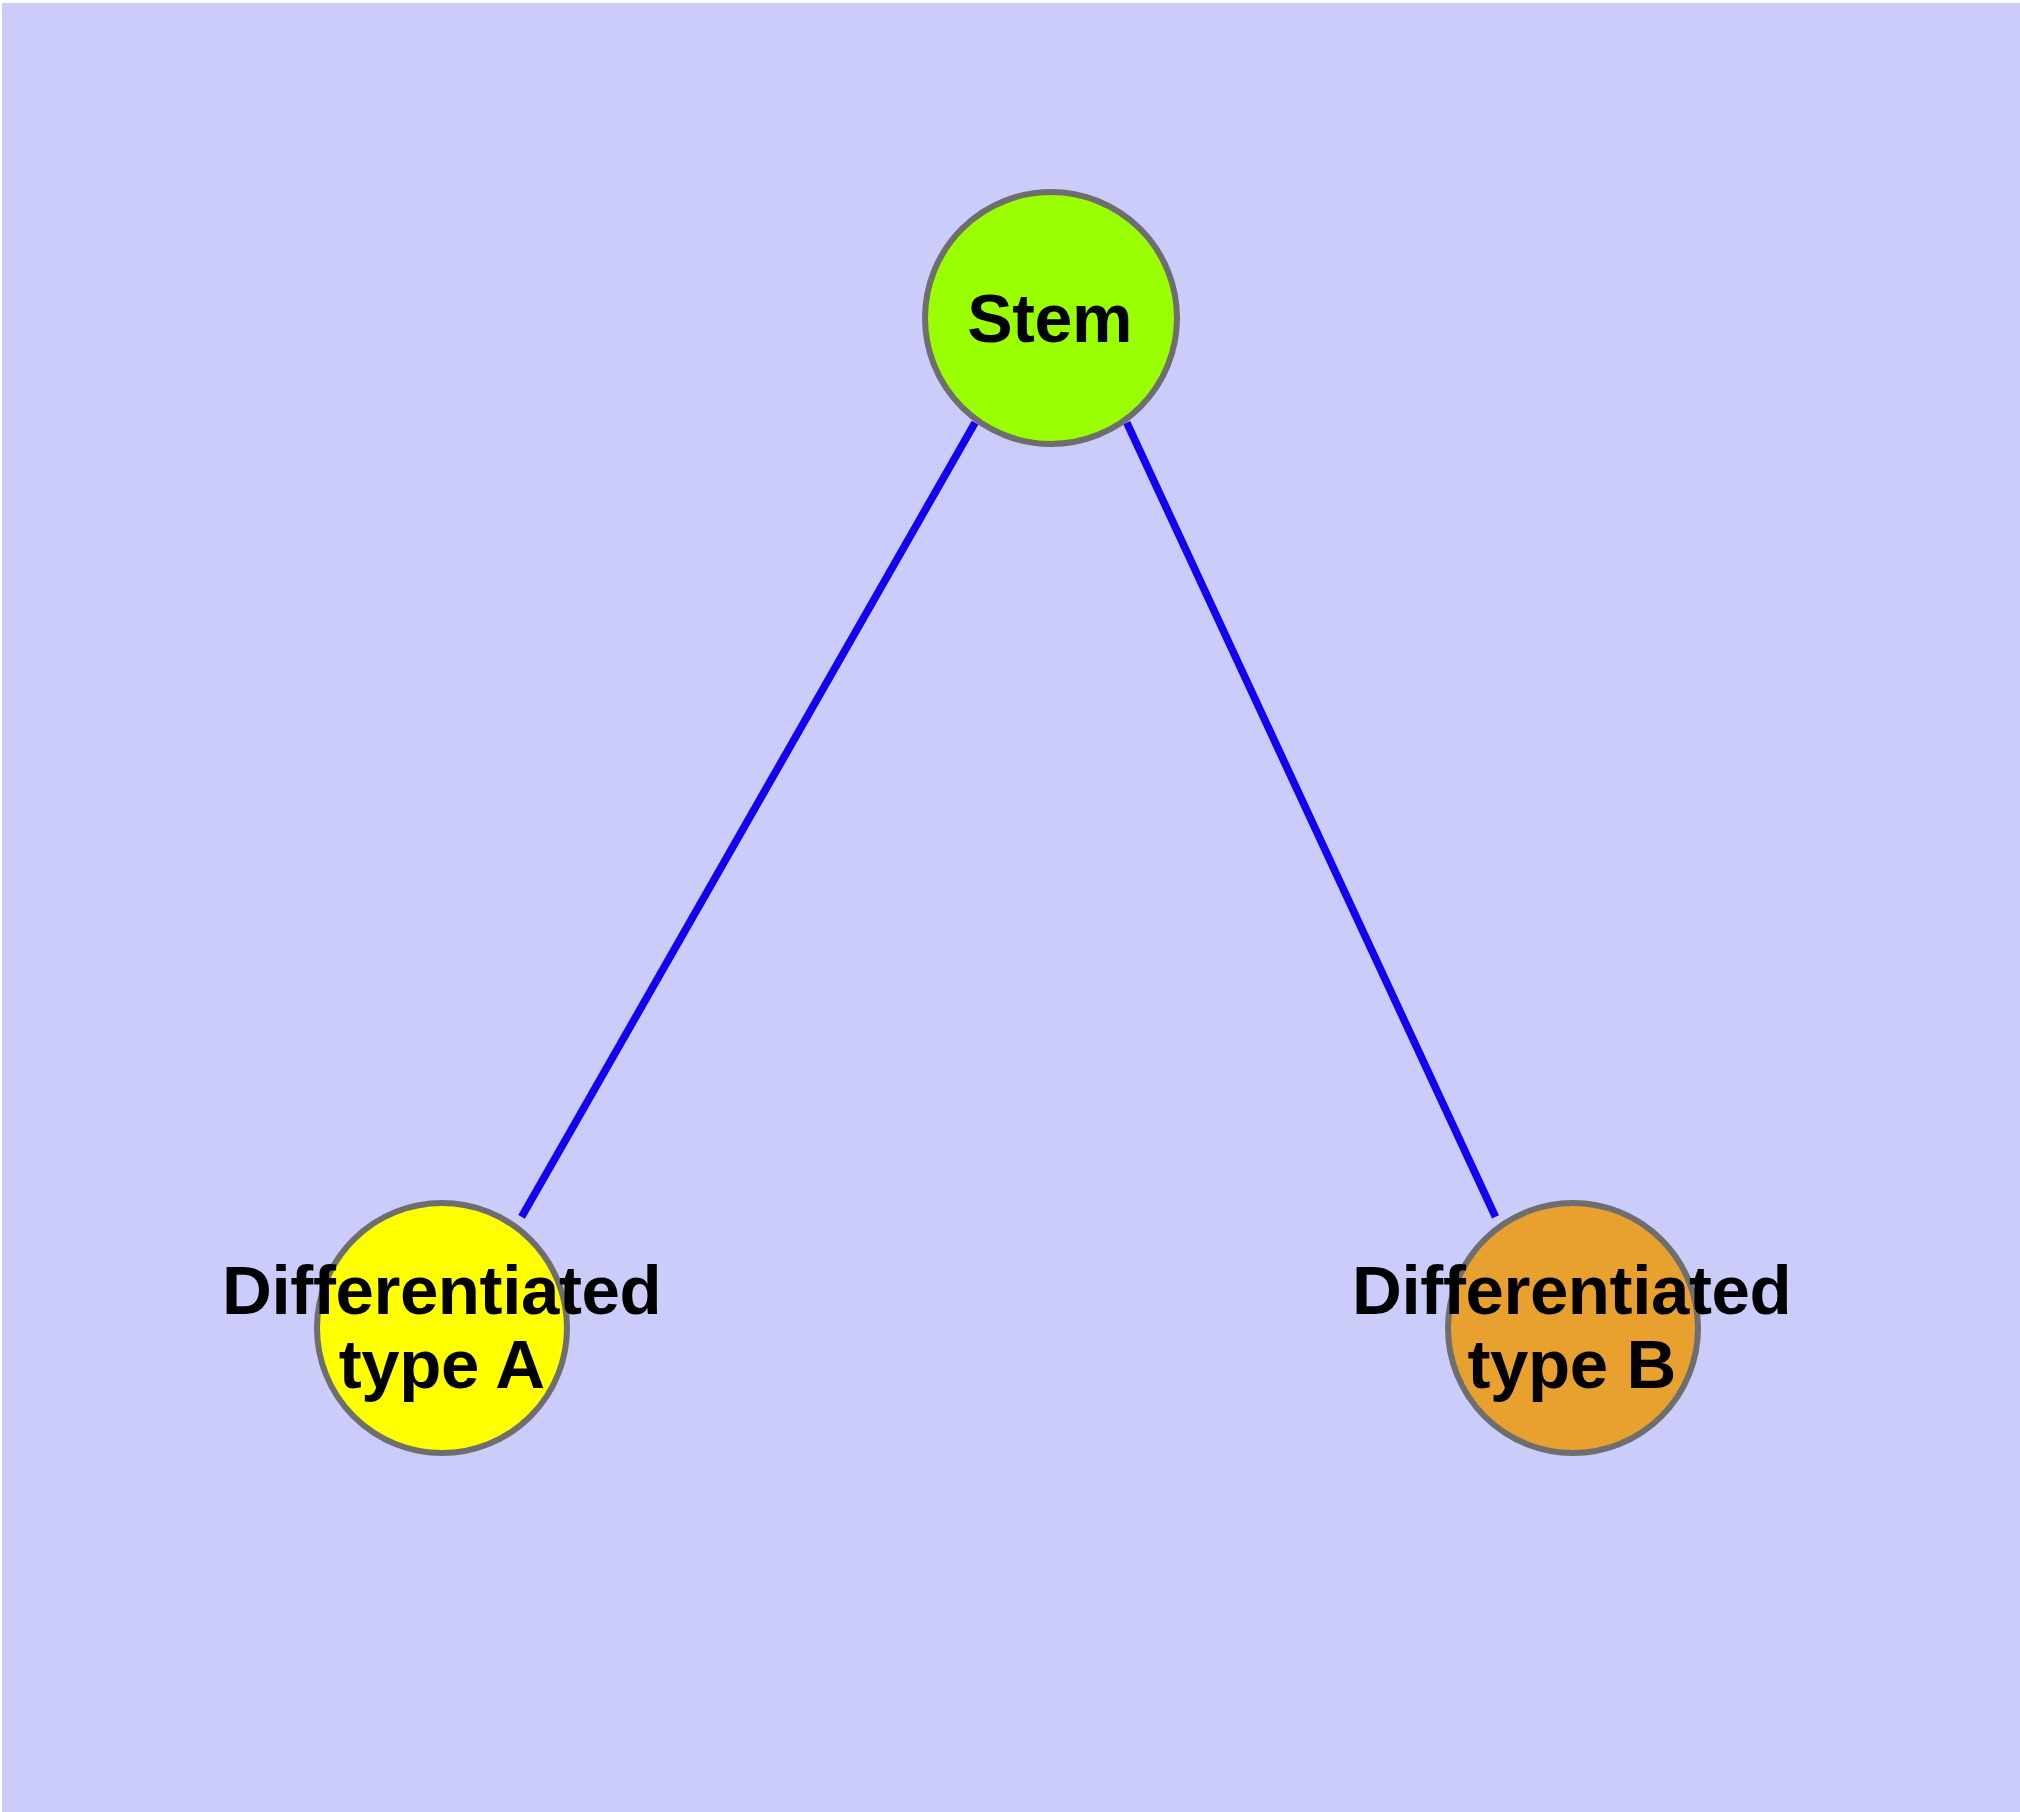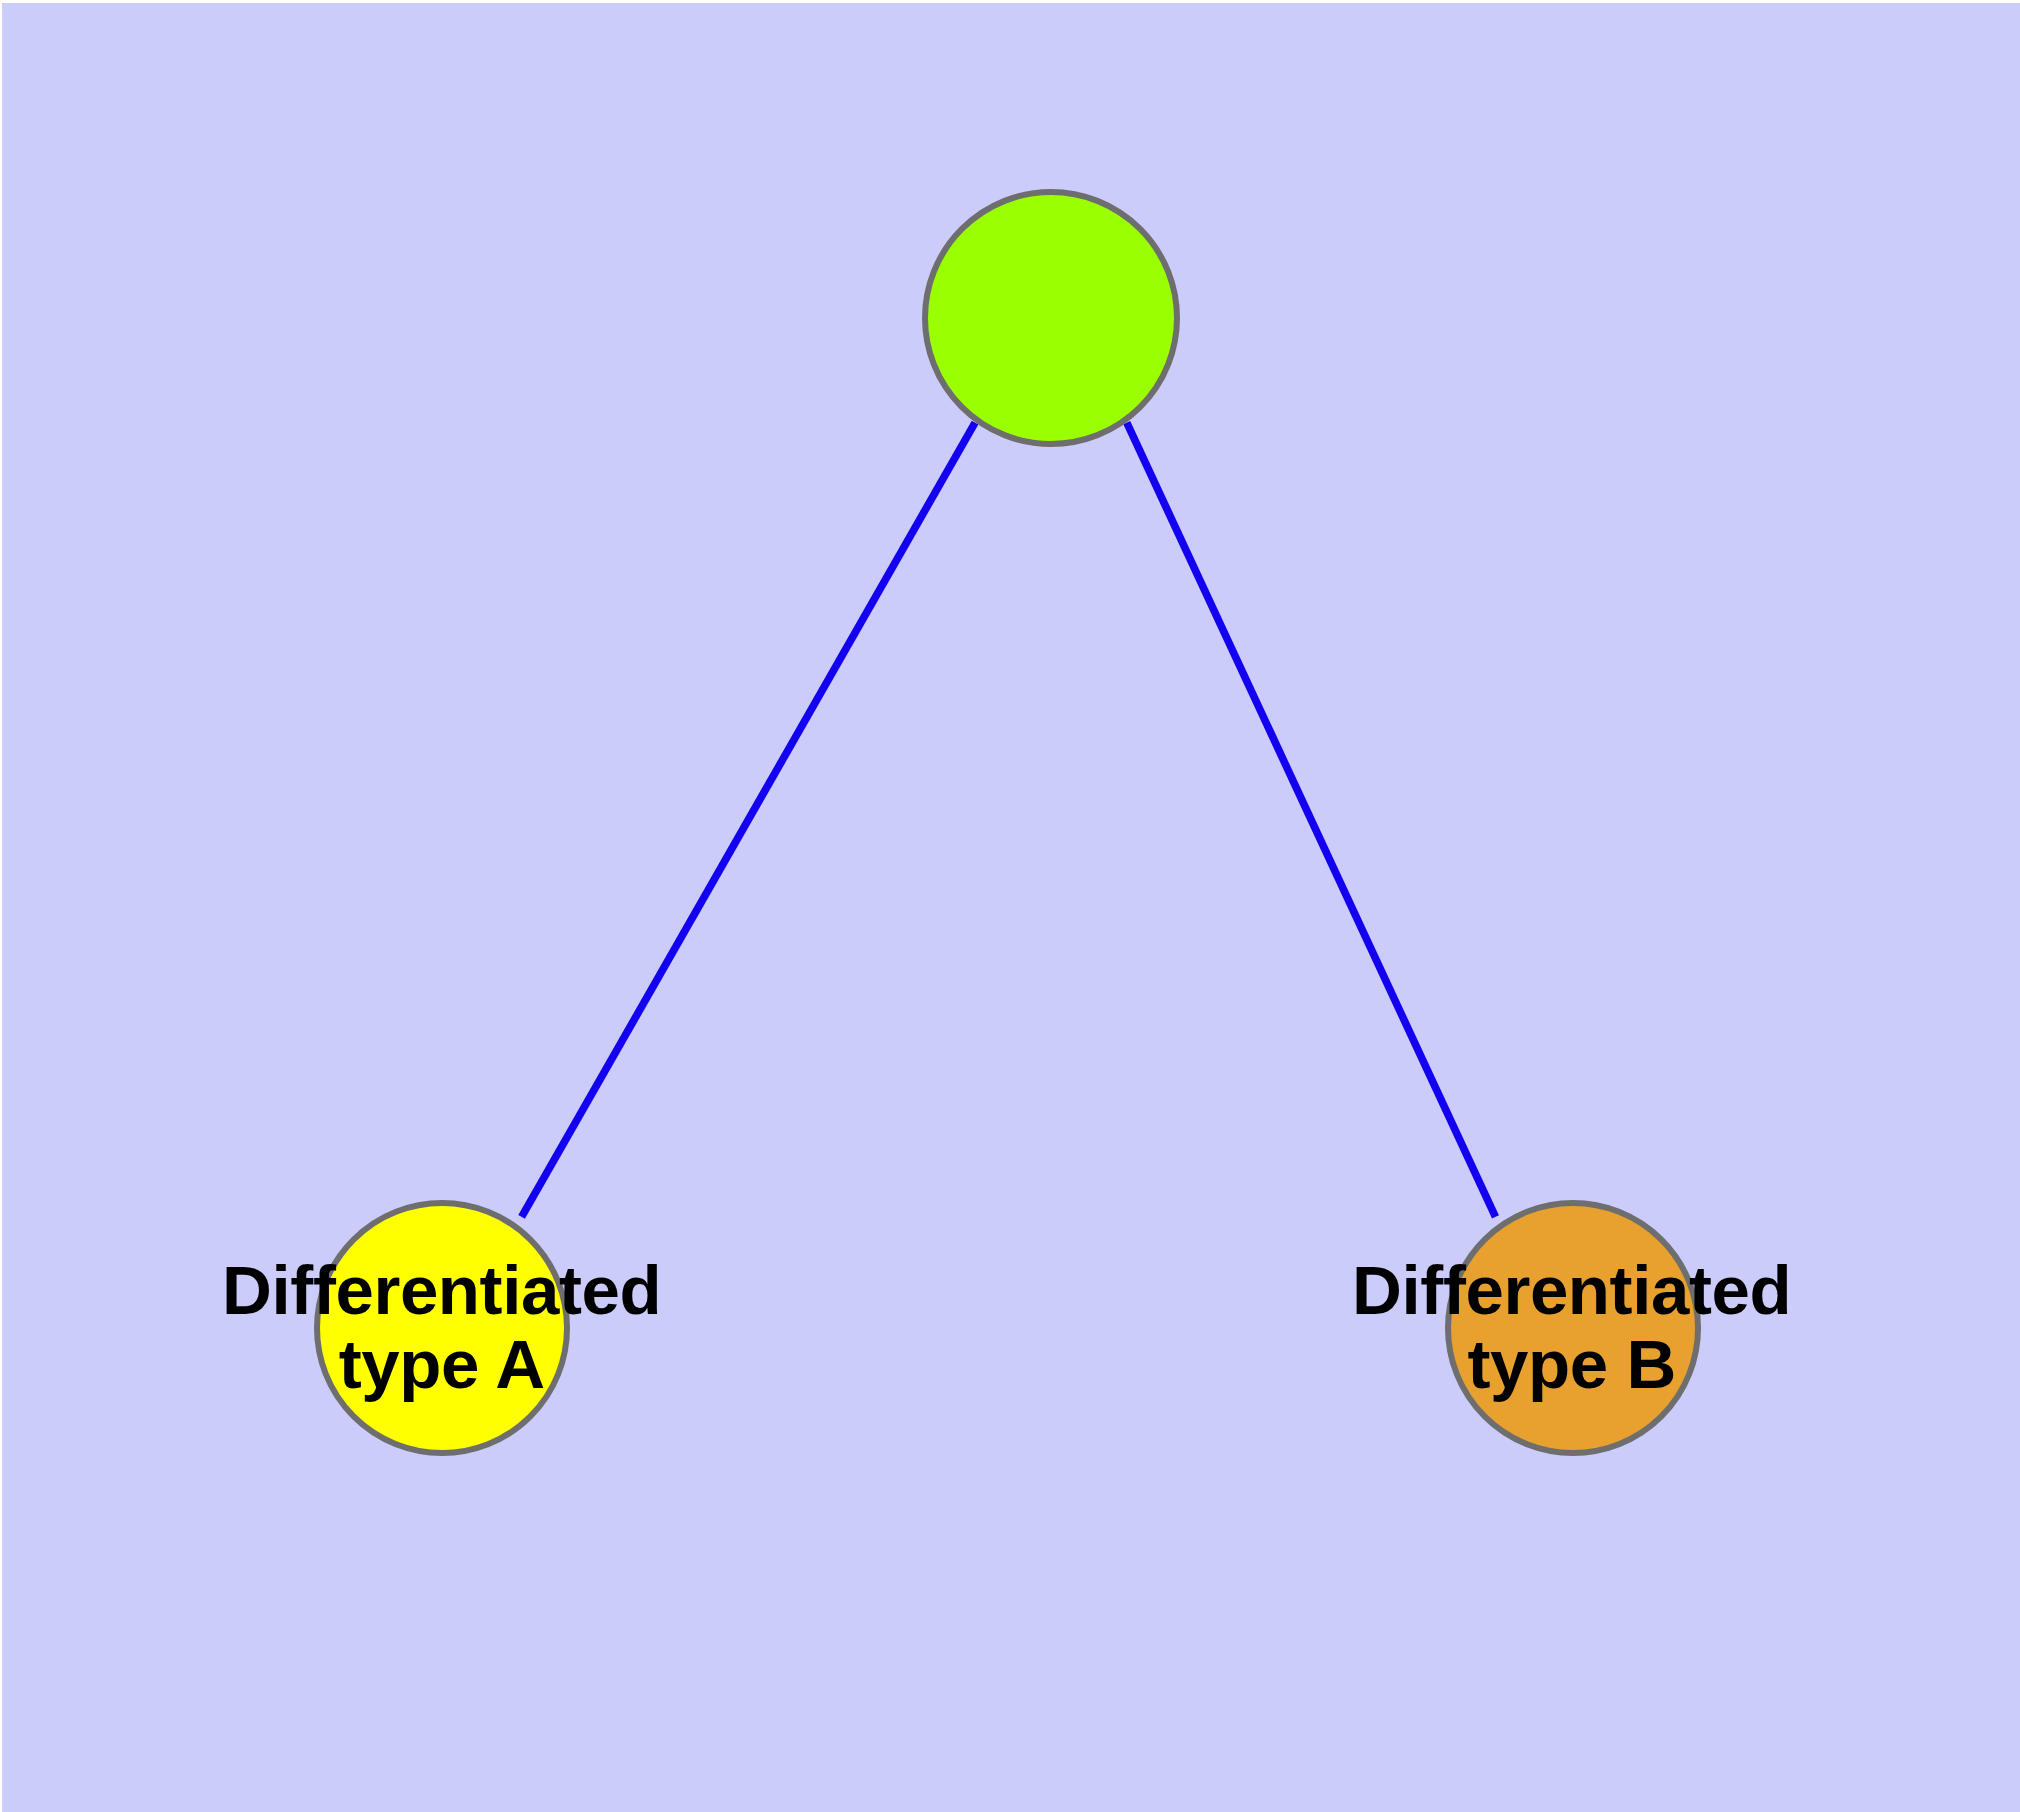--- a/index.html
+++ b/index.html
@@ -77,20 +77,21 @@
     <svg id="edge-layer" viewBox="0 0 2382 2134" preserveAspectRatio="none" aria-hidden="true">
       <line class="graph-edge" id="edge-0" x1="1148" y1="495" x2="613" y2="1432" stroke="#1400f0" stroke-width="9" stroke-linecap="butt"></line>
       <line class="graph-edge" id="edge-1" x1="1327" y1="495" x2="1762" y2="1432" stroke="#1400f0" stroke-width="9" stroke-linecap="butt"></line>
     </svg>
 
     <div id="node-layer">
       <div class="graph-node" id="node-0" style="left: 920px; top: 186px; width: 258px; height: 258px; background: rgb(154, 255, 0); border-color: rgb(110, 110, 110); border-width: 6px;"></div>
       <div class="graph-node" id="node-1" style="left: 312px; top: 1197px; width: 256px; height: 256px; background: rgb(255, 255, 0); border-color: rgb(110, 110, 110); border-width: 6px;"></div>
       <div class="graph-node" id="node-2" style="left: 1443px; top: 1197px; width: 256px; height: 256px; background: rgb(232, 161, 46); border-color: rgb(110, 110, 110); border-width: 6px;"></div>
 
+      <div class="node-label" id="label-0" style="font-size: 68px; color: rgb(0, 0, 0); width: 932px; left: 582px; top: 279px;">Stem</div>
       <div class="node-label" id="label-1" style="font-size: 69px; color: rgb(0, 0, 0); width: 932px; left: -26px; top: 1251px;">Differentiated
 type A</div>
       <div class="node-label" id="label-2" style="font-size: 69px; color: rgb(0, 0, 0); width: 932px; left: 1104px; top: 1251px;">Differentiated
 type B</div>
     </div>
 
   </div>
 </div>
 
 

